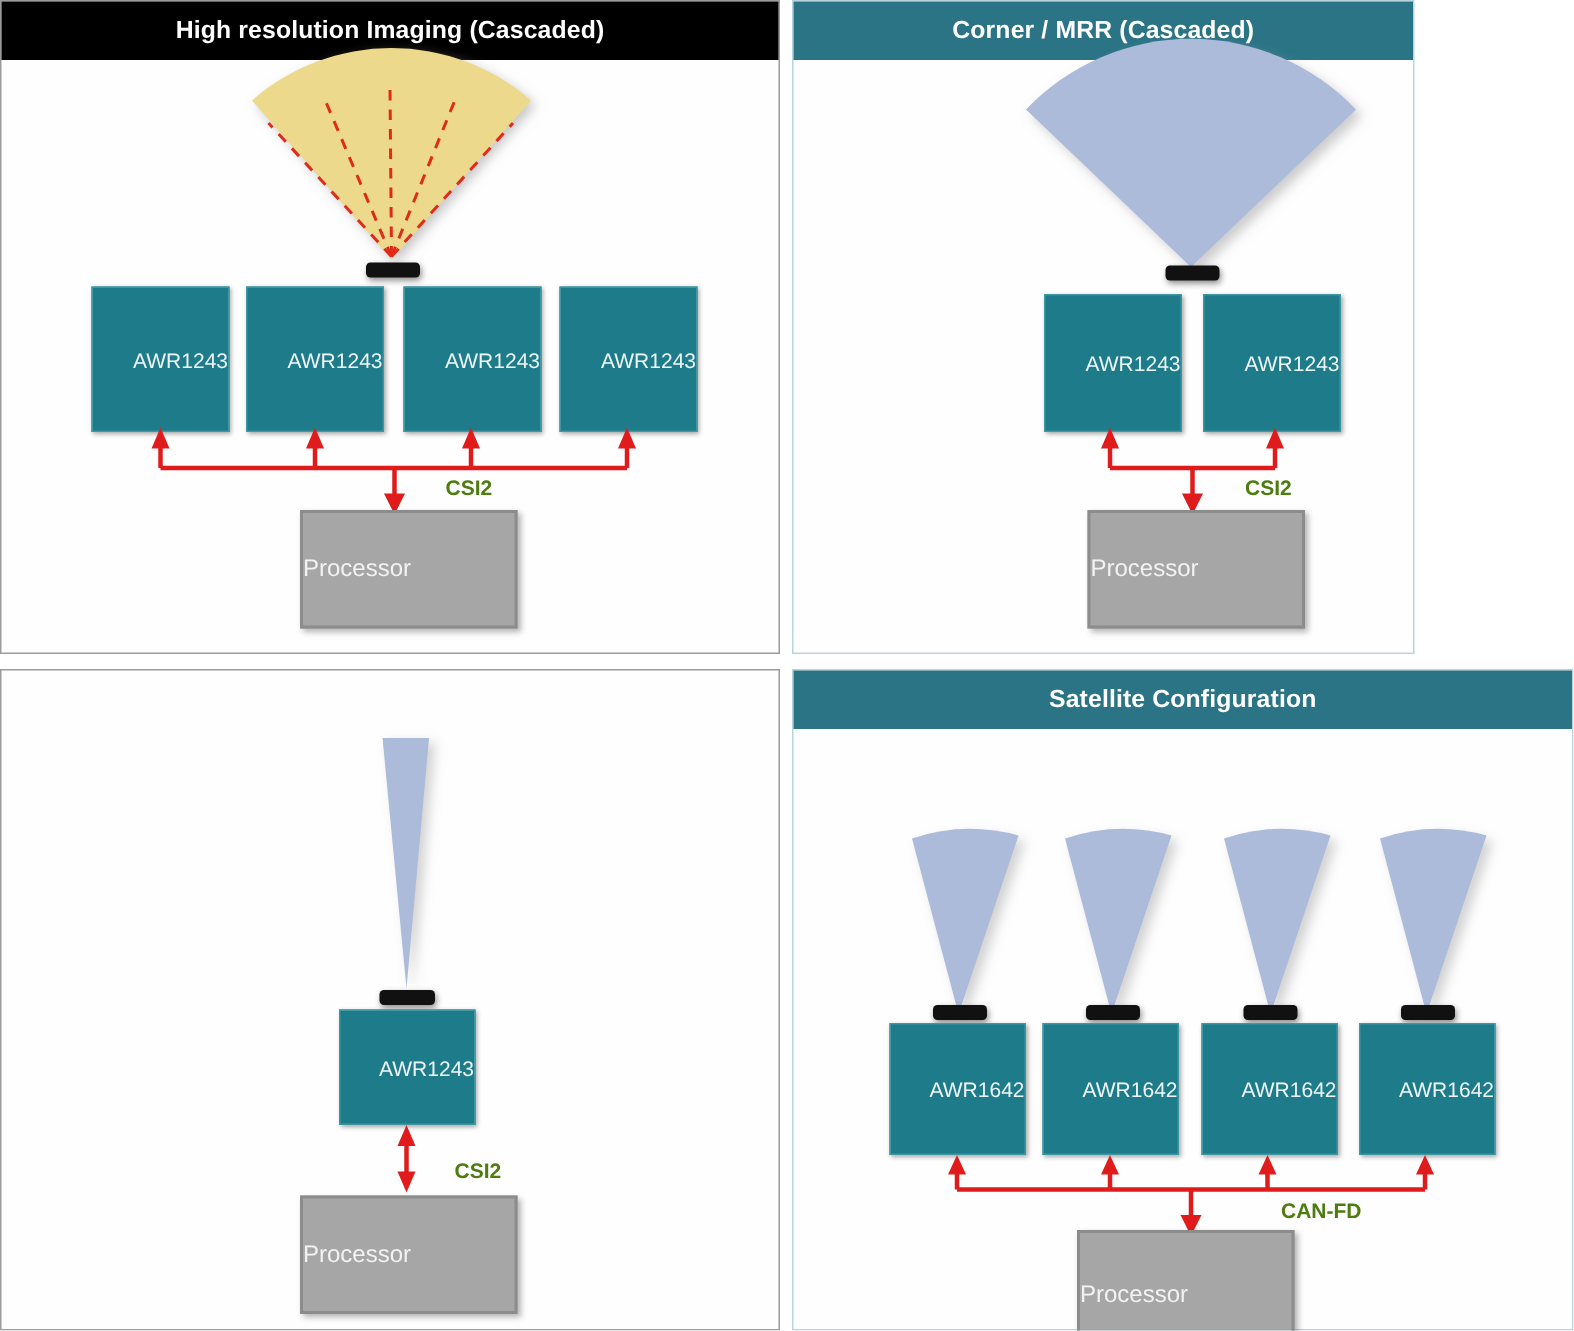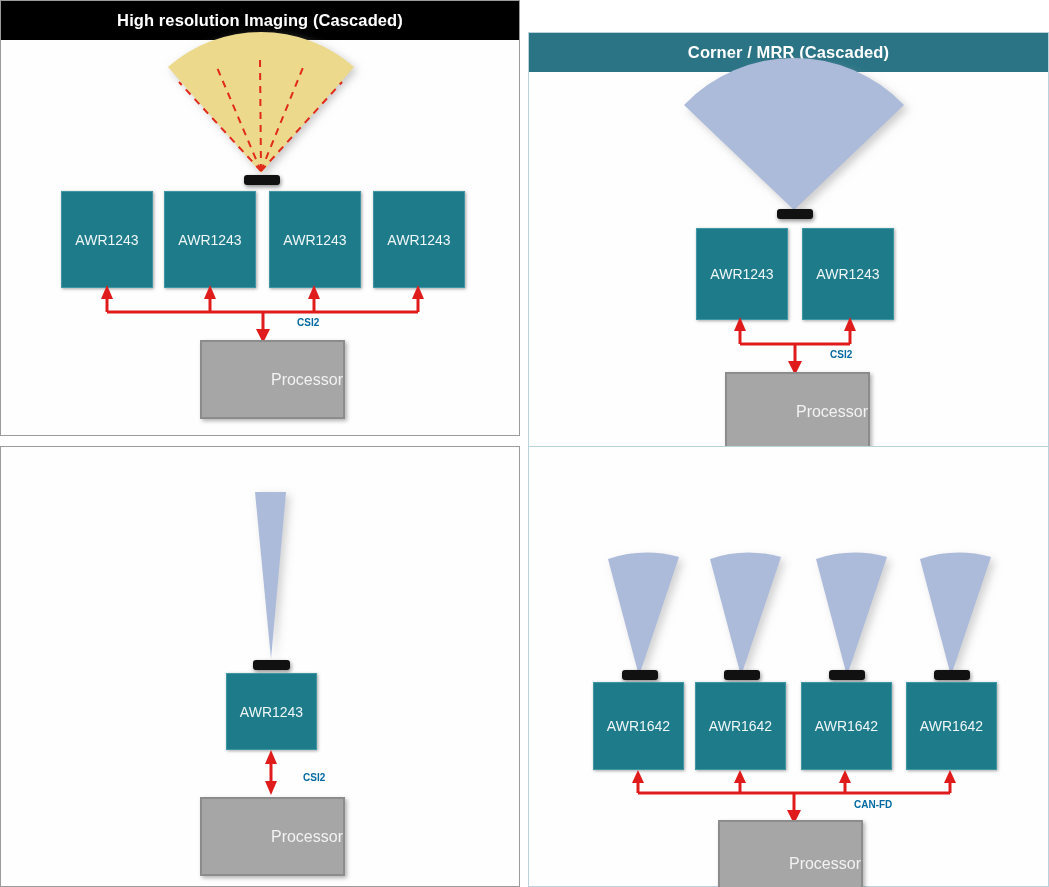--- a/index.html
+++ b/index.html
@@ -1,46 +1,46 @@
 <!DOCTYPE html>
 <html><head>
 <meta charset="utf-8">
 <style>
   html,body{margin:0;padding:0;background:#ffffff;}
   body{width:1049px;height:887px;font-family:"Liberation Sans",sans-serif;}
   .grid{position:relative;width:1049px;height:887px;}
 
   .panel{position:absolute;background:#fefefe;box-sizing:border-box;}
   .panel.p1{left:0;top:0;width:520px;height:436px;border:1px solid #9b9b9b;}
-  .panel.p2{left:528px;top:0;width:521px;height:436px;border:1px solid #b9d3dc;margin-top:32px;}
+  .panel.p2{left:528px;top:0;width:415px;height:436px;border:1px solid #b9d3dc;}
   .panel.p3{left:0;top:446px;width:520px;height:441px;border:1px solid #9b9b9b;}
   .panel.p4{left:528px;top:446px;width:521px;height:441px;border:1px solid #b9d3dc;}
 
   .phead{position:absolute;left:0;top:0;width:100%;height:39px;
          display:flex;align-items:center;justify-content:center;
          color:#ffffff;font-weight:bold;font-size:16.5px;letter-spacing:.1px;}
   .phead.dark{background:#000000;}
   .phead.teal{background:#2a7486;}
 
   .body{position:absolute;left:0;top:39px;right:0;bottom:0;}
 
   
   .chip{position:absolute;background:#1d7b8a;border:1px solid #3f97a3;
         box-shadow:1px 1px 3px rgba(0,0,0,.35);
-        display:flex;align-items:center;justify-content:center;
+        display:flex;align-items:center;justify-content:flex-end;
         color:#eef6f8;font-size:14px;box-sizing:border-box;}
   .proc{position:absolute;background:#a6a6a6;border:2px solid #8c8c8c;
         box-shadow:2px 2px 4px rgba(0,0,0,.3);
-        display:flex;align-items:center;justify-content:flex-end;
+        display:flex;align-items:center;justify-content:flex-start;
         color:#f2f2f2;font-size:16px;box-sizing:border-box;}
 
   
   .ant{position:absolute;background:#111111;border-radius:3px;
        box-shadow:1px 2px 4px rgba(0,0,0,.45);}
-  .buslabel{position:absolute;color:#0369a1;font-weight:bold;font-size:10px;}
+  .buslabel{position:absolute;color:#4d7c0f;font-weight:bold;font-size:14px;}
 
   svg.overlay{position:absolute;left:0;top:0;overflow:visible;}
 </style>
 </head>
 <body>
 
 <div class="grid">
 
   <div class="panel p1">
     <div class="phead dark">High resolution Imaging (Cascaded)</div>
@@ -176,20 +176,21 @@
 
       <div class="buslabel" style="left:302px;top:286px;">CSI2</div>
 
       <div class="proc" style="left:199px;top:311px;width:145px;height:79px;">
         <span>Processor</span>
       </div>
     </div>
   </div>
 
   <div class="panel p4">
+    <div class="phead teal">Satellite Configuration</div>
     <div class="body">
 
       <svg class="overlay" width="519" height="400">
         <defs>
           <filter id="sh4" x="-40%" y="-30%" width="200%" height="180%">
             <feDropShadow dx="4" dy="4" stdDeviation="4" flood-color="#999" flood-opacity="0.45"></feDropShadow>
           </filter>
         </defs>
         <g filter="url(#sh4)" fill="#adbbdb">
           <path d="M 110 190 L 79 73 A 122 122 0 0 1 150 71 Z"></path>

